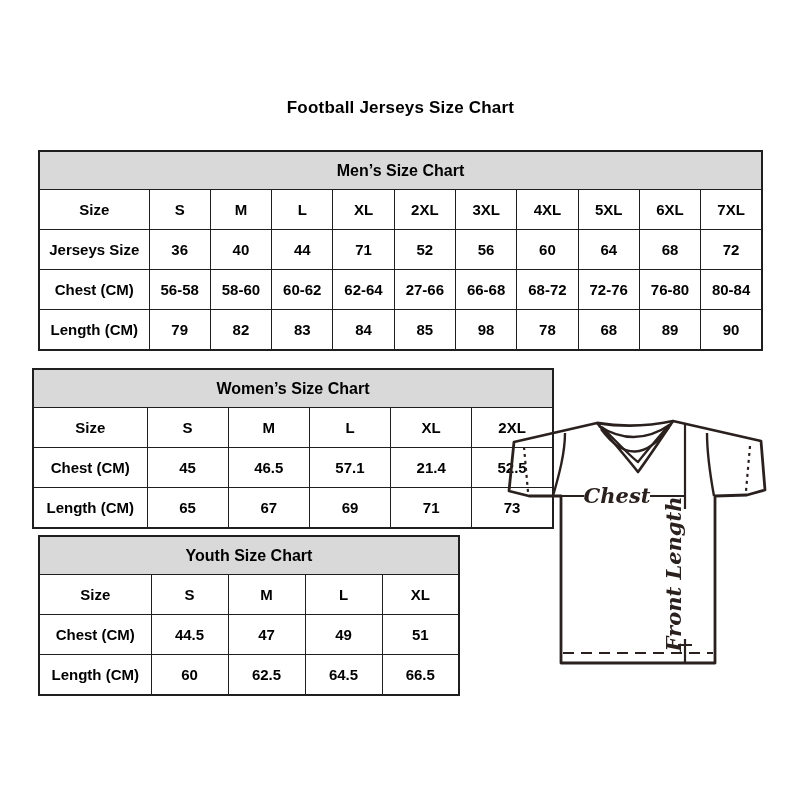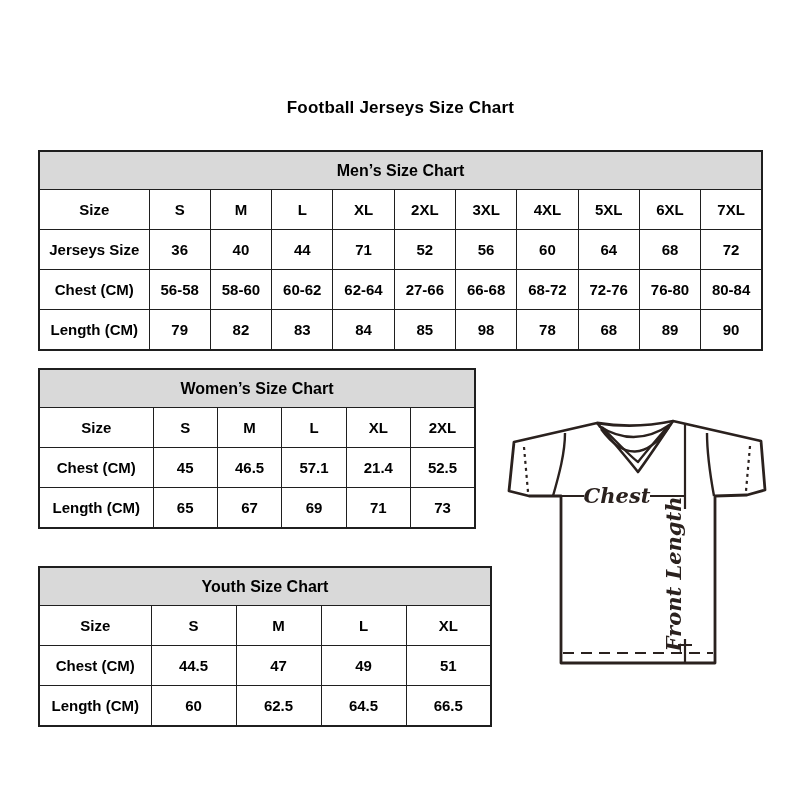--- a/index.html
+++ b/index.html
@@ -27,22 +27,22 @@
     font-size:15px;font-weight:bold;color:#000;
     text-align:center;vertical-align:middle;padding:0;
     overflow:hidden;white-space:nowrap;
   }
   table.size-table thead th.section{
     background:var(--header-bg);
     font-size:16px;height:37px;
   }
   table.size-table tbody tr{height:40px;}
   #men-table{left:38px;top:150px;width:725px;}
-  #women-table{left:38px;top:368px;width:438px;}
-  #youth-table{left:38px;top:566px;width:454px;}
+  #women-table{left:32px;top:368px;width:522px;}
+  #youth-table{left:38px;top:535px;width:422px;}
   .jersey{position:absolute;left:503px;top:413px;width:266px;height:260px;color:var(--ink);}
   .jersey svg{display:block;width:100%;height:100%;}
   .jersey .ln{fill:none;stroke:currentColor;}
   .jersey text{
     fill:currentColor;
     font-family:"DejaVu Serif","Liberation Serif",serif;
     font-style:italic;font-weight:bold;font-size:21px;
   }
 </style>
 </head>

